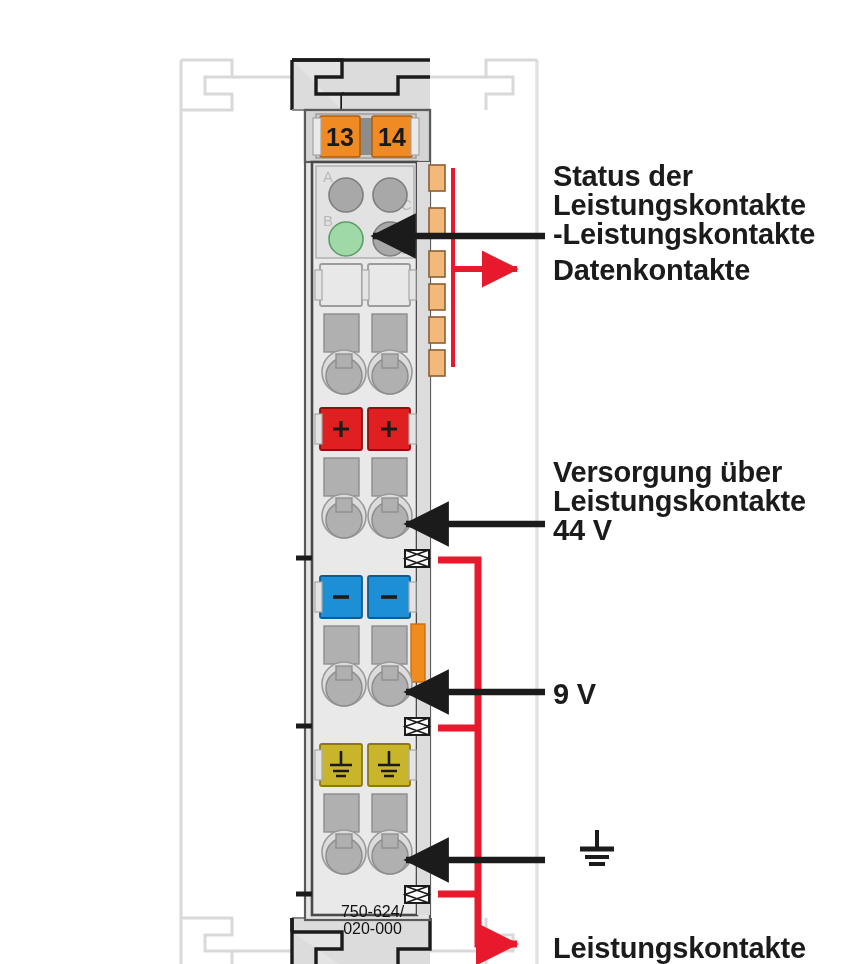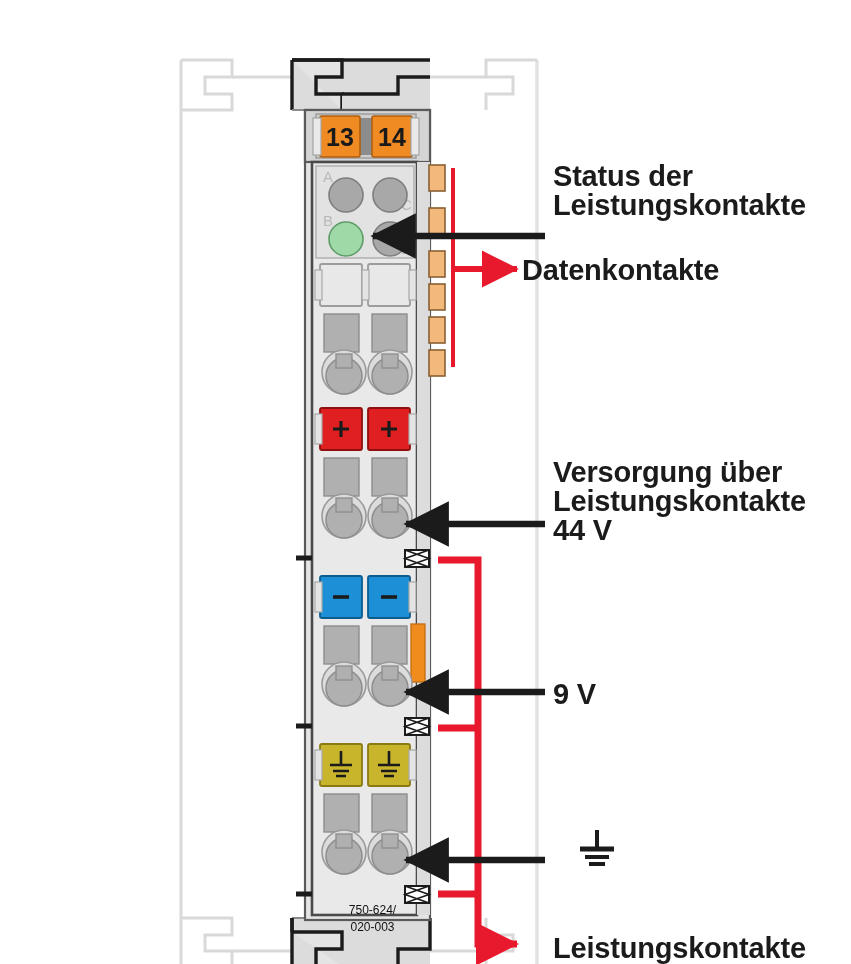--- a/index.html
+++ b/index.html
@@ -15,21 +15,21 @@
     font-weight:bold;
     color:#1b1b1b;
     white-space:pre;
     line-height:1.17;
     letter-spacing:-0.2px;
   }
   .lbl-big{font-size:29px;}
   .partno{
     position:absolute;
     font-family:"Liberation Sans", sans-serif;
-    font-size:12px;
+    font-size:16px;
     color:#111;
     white-space:pre;
     line-height:1.04;
     text-align:center;
   }
   .tnum{
     font-family:"Liberation Sans", sans-serif;
     font-size:25px;font-weight:bold;fill:#1a1a1a;
   }
   .ledlbl{
@@ -266,26 +266,27 @@
     <path d="M597,798 L597,817" stroke-width="4"></path>
     <path d="M580,817 L614,817" stroke-width="5"></path>
     <path d="M585,825 L609,825" stroke-width="4"></path>
     <path d="M589,832 L605,832" stroke-width="4"></path>
   </g>
 
 </svg>
 
 <div class="lbl lbl-big" style="left:553px;top:128px;">Status der</div>
 <div class="lbl lbl-big" style="left:553px;top:157px;">Leistungskontakte</div>
-<div class="lbl lbl-big" style="left:522px;top:222px;">Datenkontakte</div>
+<div class="lbl lbl-big" style="left:553px;top:186px;">-Leistungskontakte</div>
+<div class="lbl lbl-big" style="left:553px;top:222px;">Datenkontakte</div>
 
 <div class="lbl lbl-big" style="left:553px;top:424px;text-align:center;">Versorgung über</div>
 <div class="lbl lbl-big" style="left:553px;top:453px;">Leistungskontakte</div>
 <div class="lbl lbl-big" style="left:553px;top:482px;">44 V</div>
 
 <div class="lbl lbl-big" style="left:553px;top:646px;">9 V</div>
 
 <div class="lbl lbl-big" style="left:553px;top:900px;">Leistungskontakte</div>
 
 <div class="partno" style="left:325px;top:872px;width:95px;">750-624/</div>
-<div class="partno" style="left:325px;top:889px;width:95px;">020-003</div>
+<div class="partno" style="left:325px;top:889px;width:95px;">020-000</div>
 
 </div>
 
 </body></html>

